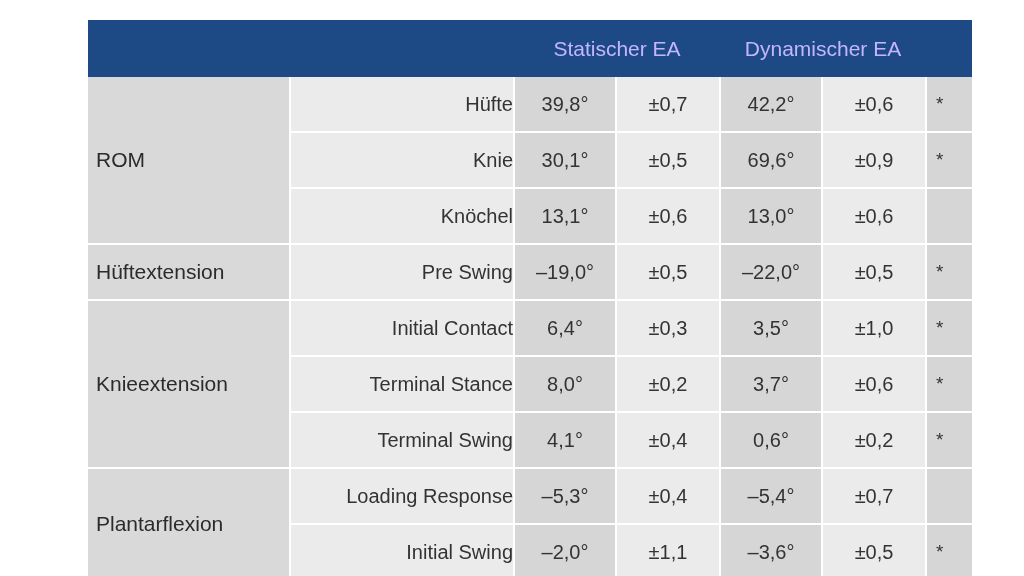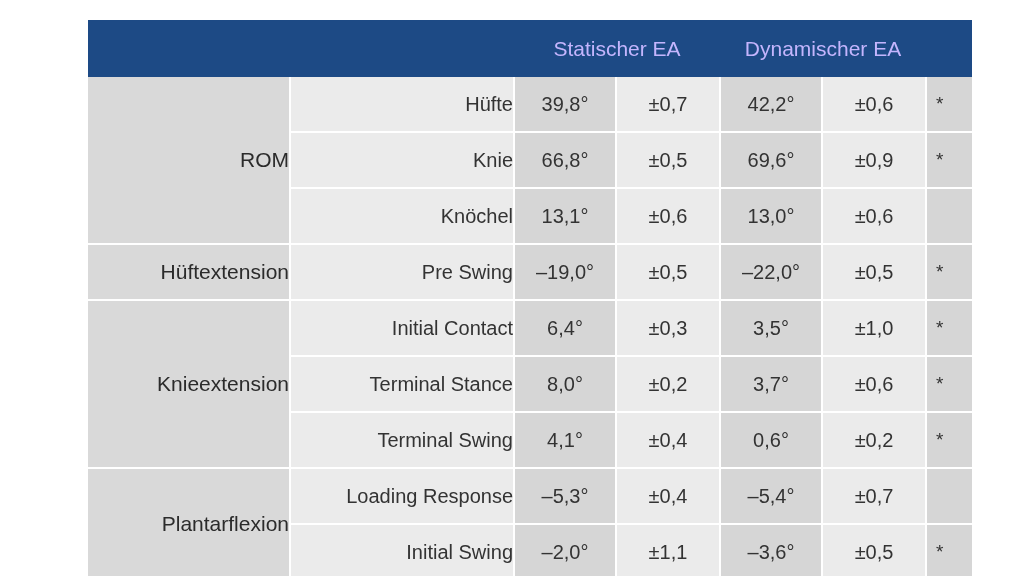--- a/index.html
+++ b/index.html
@@ -50,22 +50,22 @@
     height: 54px;
     padding: 0 0 0 0;
     font-size: 20px;
     color: #333333;
     vertical-align: middle;
     border-bottom: 2px solid #ffffff;
     border-right: 2px solid #ffffff;
   }
   tbody td.group {
     background: #d9d9d9;
-    padding-left: 20px;
-    text-align: right;
+    padding-left: 8px;
+    text-align: left;
     font-size: 21px;
     color: #2b2b2b;
   }
   tbody td.phase {
     padding-left: 14px;
     text-align: right;
   }
   tbody td.num {
     text-align: center;
   }
@@ -111,21 +111,21 @@
         <td class="group" rowspan="3">ROM</td>
         <td class="phase shade-light">Hüfte</td>
         <td class="num shade-dark">39,8°</td>
         <td class="num shade-light">±0,7</td>
         <td class="num shade-dark">42,2°</td>
         <td class="num shade-light">±0,6</td>
         <td class="star shade-dark">*</td>
       </tr>
       <tr>
         <td class="phase shade-light">Knie</td>
-        <td class="num shade-dark">66,8°</td>
+        <td class="num shade-dark">30,1°</td>
         <td class="num shade-light">±0,5</td>
         <td class="num shade-dark">69,6°</td>
         <td class="num shade-light">±0,9</td>
         <td class="star shade-dark">*</td>
       </tr>
       <tr>
         <td class="phase shade-light">Knöchel</td>
         <td class="num shade-dark">13,1°</td>
         <td class="num shade-light">±0,6</td>
         <td class="num shade-dark">13,0°</td>

